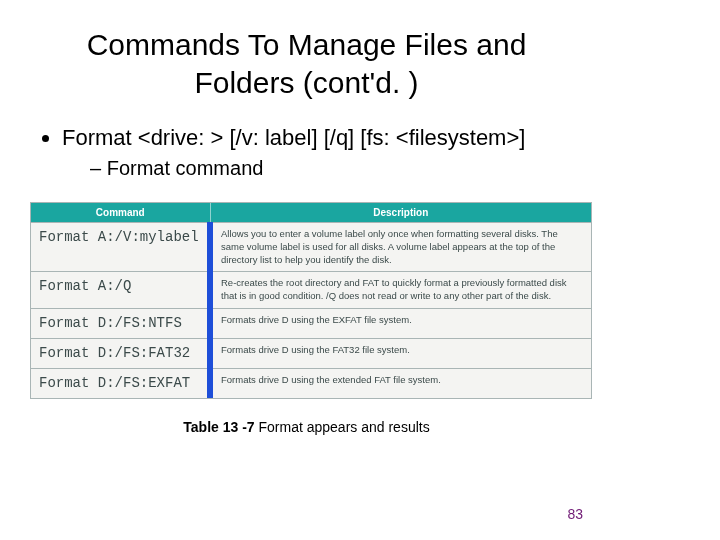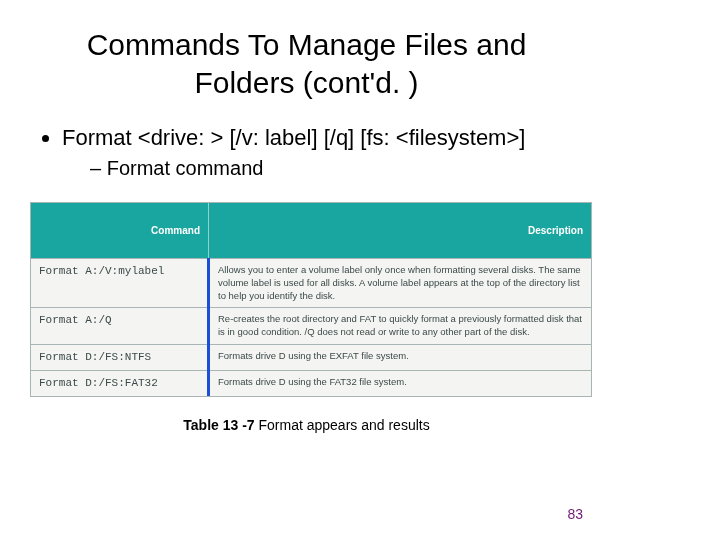--- a/index.html
+++ b/index.html
@@ -50,40 +50,40 @@
   }
   table {
     width: 100%;
     border-collapse: collapse;
     font-size: 9.5px;
     color: #3b4a4a;
   }
   thead th {
     background: #1aa6a0;
     color: #fff;
-    text-align: right;
+    text-align: center;
     font-weight: 700;
-    padding: 22px 8px;
+    padding: 4px 8px;
     border-right: 1px solid #8fd3cf;
     font-size: 10px;
   }
   thead th:last-child { border-right: none; }
   tbody td {
     padding: 5px 8px;
     vertical-align: top;
     border-top: 1px solid #a9b5b5;
     background: #f4f4f2;
     line-height: 1.35;
   }
   tbody td.cmd {
     width: 160px;
     font-family: "Courier New", Courier, monospace;
-    font-size: 11px;
+    font-size: 14px;
     white-space: nowrap;
-    border-right: 3px solid #1d4ed8;
+    border-right: 6px solid #1d4ed8;
   }
   .caption {
     text-align: center;
     font-size: 14px;
     margin-top: 20px;
   }
   .caption .strong { font-weight: 700; }
   .pagenum {
     position: absolute;
     right: 30px;
@@ -128,20 +128,24 @@
           <td>Re-creates the root directory and FAT to quickly format a previously formatted disk that is in good condition. /Q does not read or write to any other part of the disk.</td>
         </tr>
         <tr>
           <td class="cmd">Format D:/FS:NTFS</td>
           <td>Formats drive D using the EXFAT file system.</td>
         </tr>
         <tr>
           <td class="cmd">Format D:/FS:FAT32</td>
           <td>Formats drive D using the FAT32 file system.</td>
         </tr>
+        <tr>
+          <td class="cmd">Format D:/FS:EXFAT</td>
+          <td>Formats drive D using the extended FAT file system.</td>
+        </tr>
       </tbody>
     </table>
   </div>
 
   <div class="caption">
     <span class="strong">Table 13 -7</span><span> Format appears and results</span>
   </div>
 
   <div class="pagenum">83</div>
 

